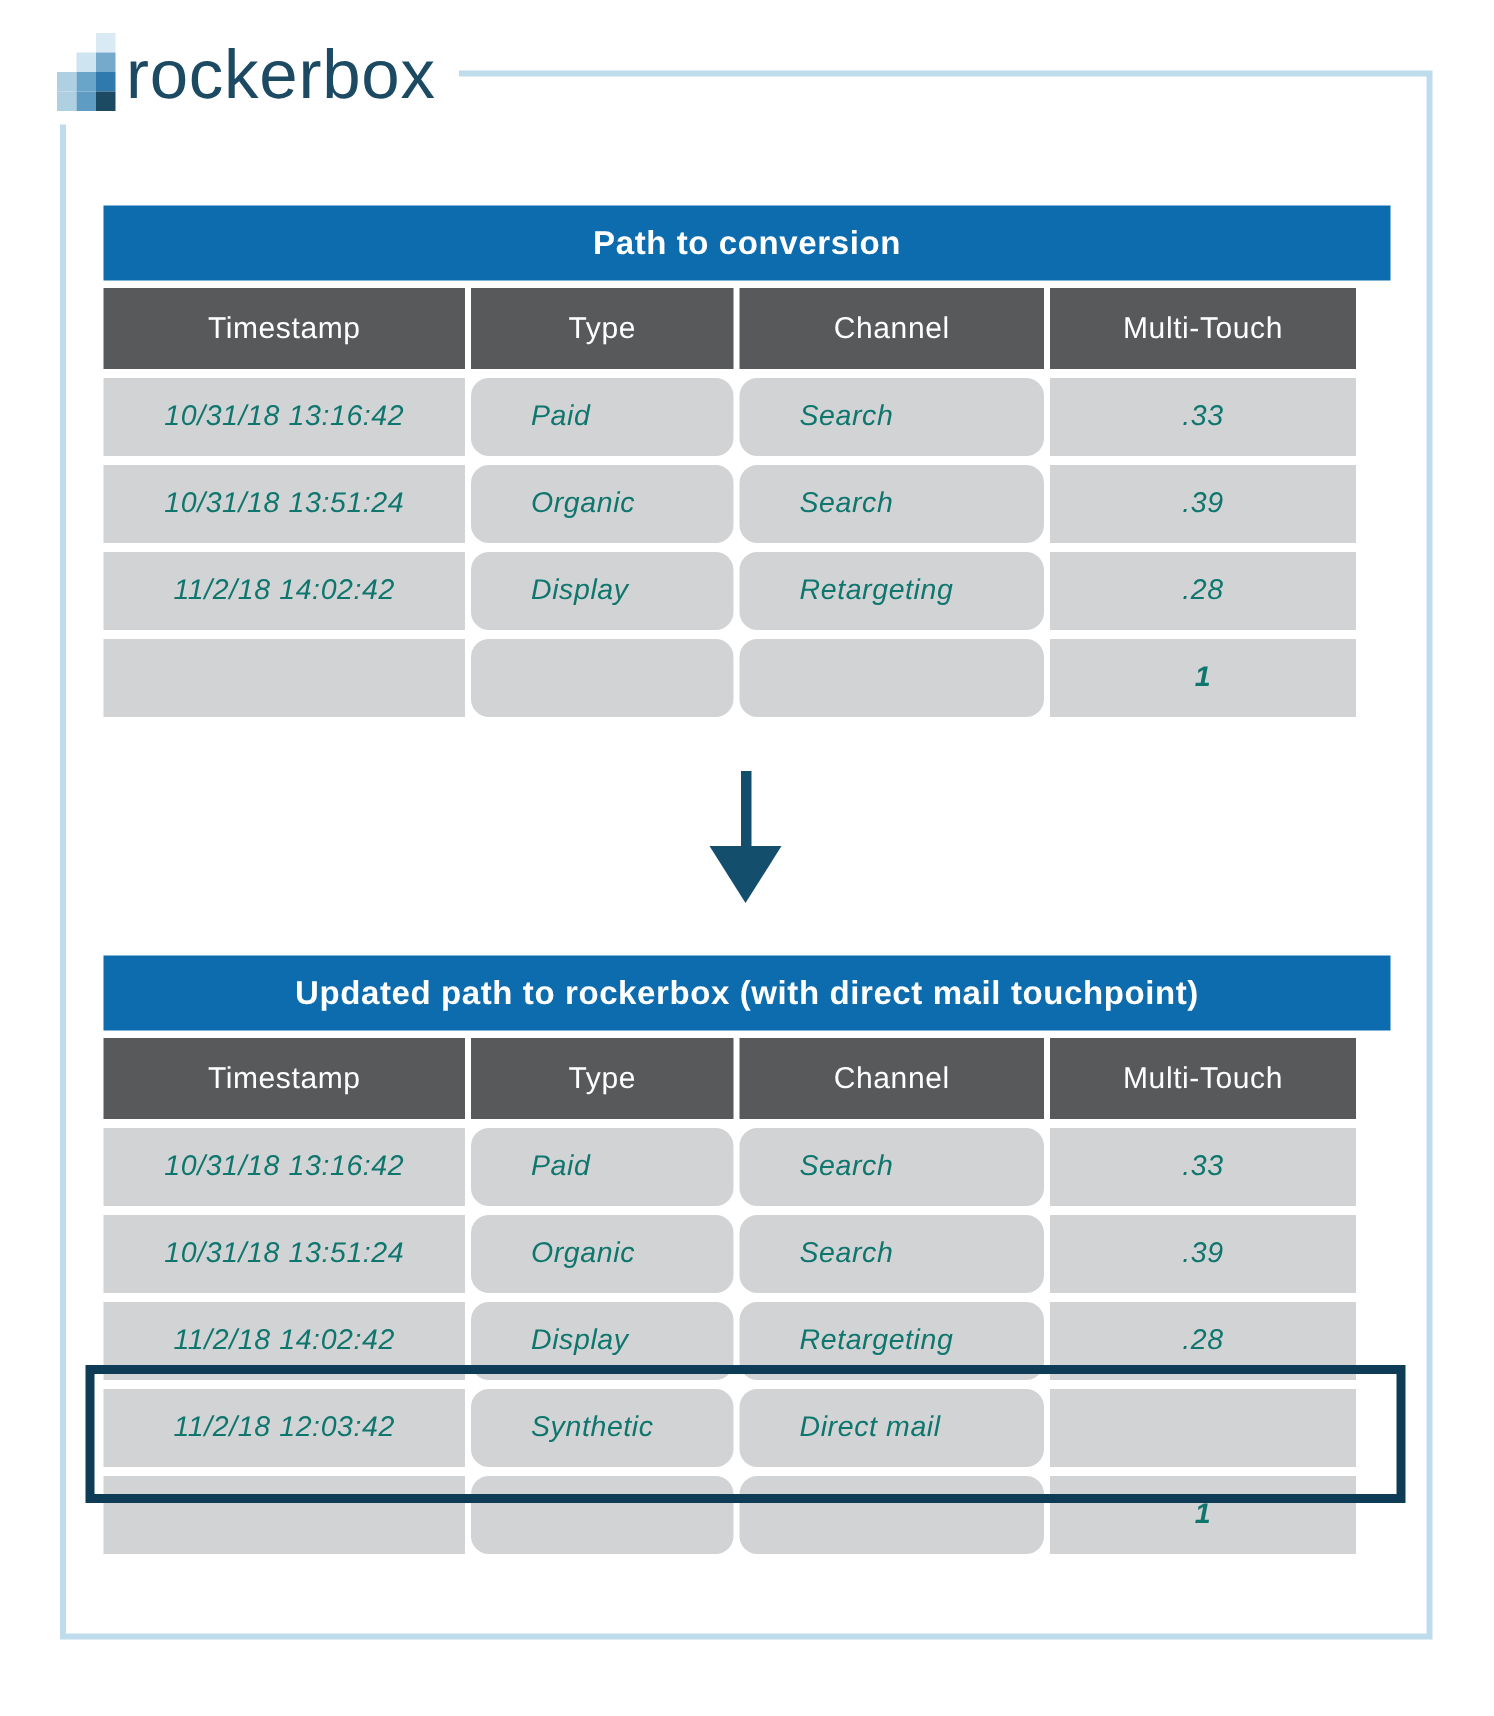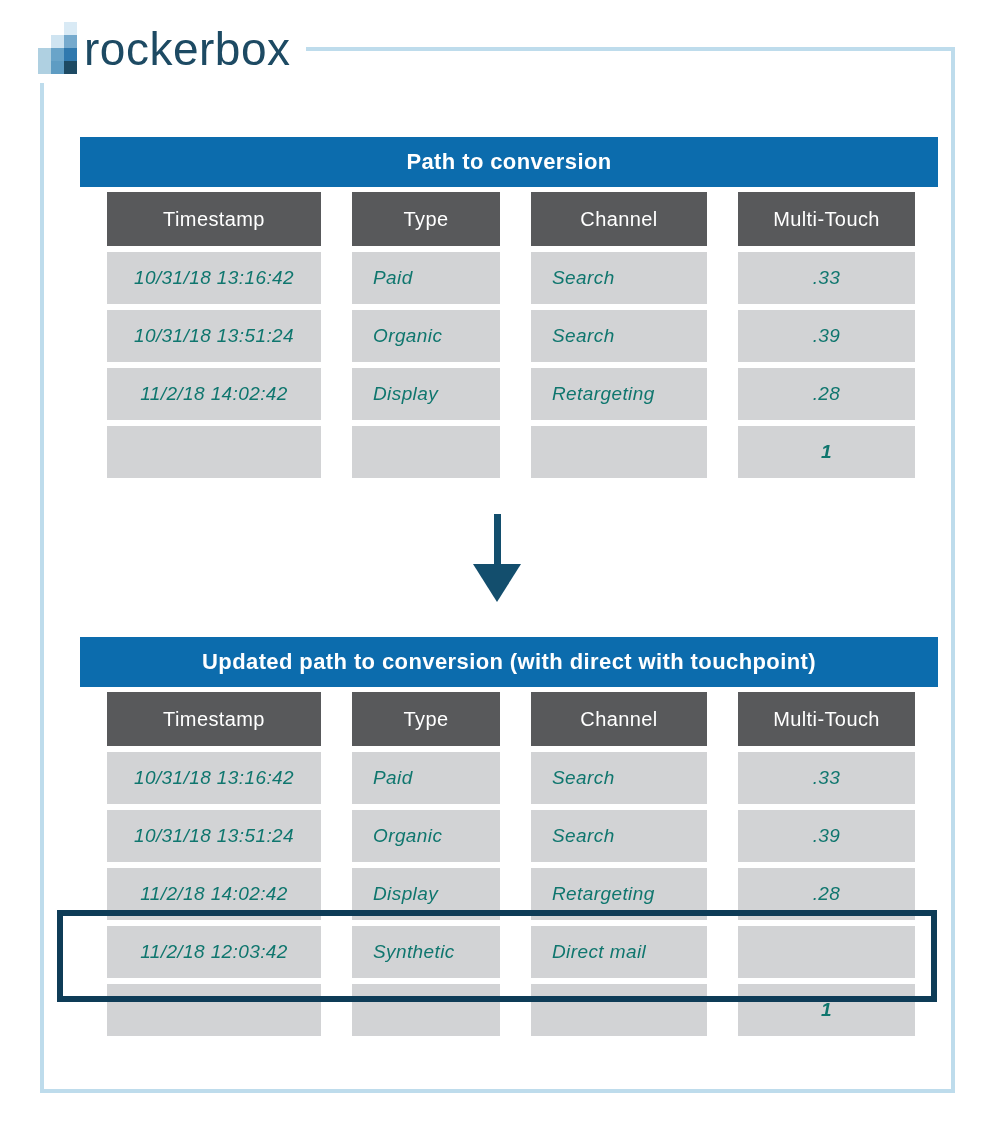--- a/index.html
+++ b/index.html
@@ -20,37 +20,37 @@
   .logo-icon{
     display:grid;grid-template-columns:repeat(3,13px);grid-template-rows:repeat(4,13px);
     margin-bottom:3px;
   }
   .logo-sq{width:13px;height:13px;}
   .logo-text{
     font-size:46px;line-height:0.82;color:#1d4a63;font-weight:400;
     letter-spacing:0.5px;
   }
   
-  .tbl{position:absolute;left:80px;width:858px;}
+  .tbl{position:absolute;left:69px;width:858px;}
   .tbl-title{
     height:50px;background:#0c6cad;color:#fff;font-weight:bold;font-size:22px;
     display:flex;align-items:center;justify-content:center;letter-spacing:0.4px;
     margin-bottom:5px;
   }
   .tbl-grid{
     display:grid;grid-template-columns:241px 175px 203px 204px;
     column-gap:4px;row-gap:6px;
   }
   .cell{
     display:flex;align-items:center;justify-content:center;
-    font-size:19px;letter-spacing:0.4px;box-sizing:border-box;margin-left:27px;
+    font-size:19px;letter-spacing:0.4px;box-sizing:border-box;
   }
   .cell.head{background:#58595b;color:#fff;height:54px;font-size:20px;}
   .cell.data{background:#d2d3d5;color:#0f766e;height:52px;font-style:italic;}
-  .cell.left{justify-content:flex-start;padding-left:21px;}
+  .cell.left{justify-content:flex-start;padding-left:40px;border-radius:12px;}
   .cell.bold{font-weight:bold;}
   
   .arrow{position:absolute;left:473px;top:514px;width:48px;height:86px;}
   .arrow-stem{width:7px;height:50px;background:#134e6d;margin:0 auto;}
   .arrow-head{
     width:0;height:0;margin:0 auto;
     border-left:24px solid transparent;border-right:24px solid transparent;
     border-top:38px solid #134e6d;
   }
   
@@ -108,21 +108,21 @@
       <div class="cell data bold">1</div>
     </div>
   </section>
 
 <div class="arrow">
   <div class="arrow-stem"></div>
   <div class="arrow-head"></div>
 </div>
 
 <section class="tbl" id="table-1" style="top:637px;">
-    <div class="tbl-title">Updated path to conversion (with direct with touchpoint)</div>
+    <div class="tbl-title">Updated path to rockerbox (with direct mail touchpoint)</div>
     <div class="tbl-grid">
       <div class="cell head">Timestamp</div>
       <div class="cell head">Type</div>
       <div class="cell head">Channel</div>
       <div class="cell head">Multi-Touch</div>
       <div class="cell data">10/31/18 13:16:42</div>
       <div class="cell data left">Paid</div>
       <div class="cell data left">Search</div>
       <div class="cell data">.33</div>
       <div class="cell data">10/31/18 13:51:24</div>

